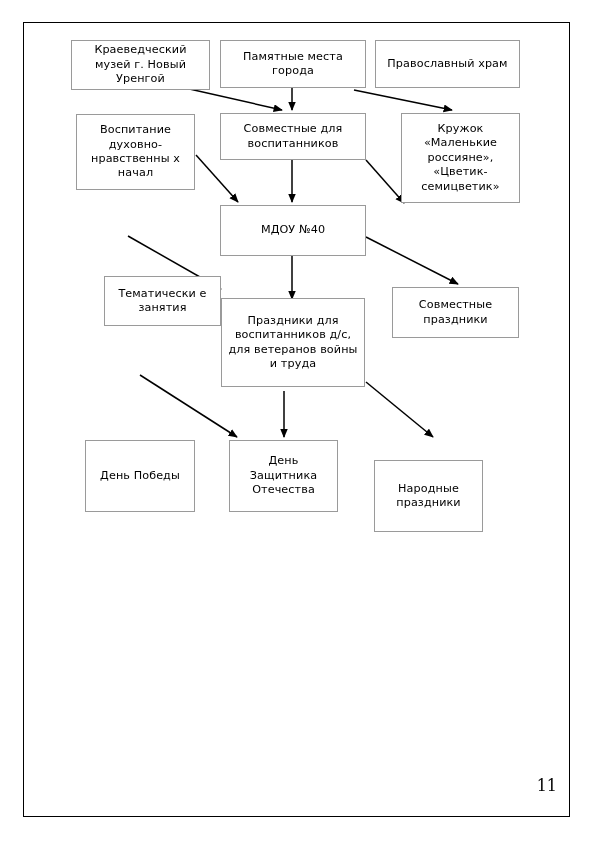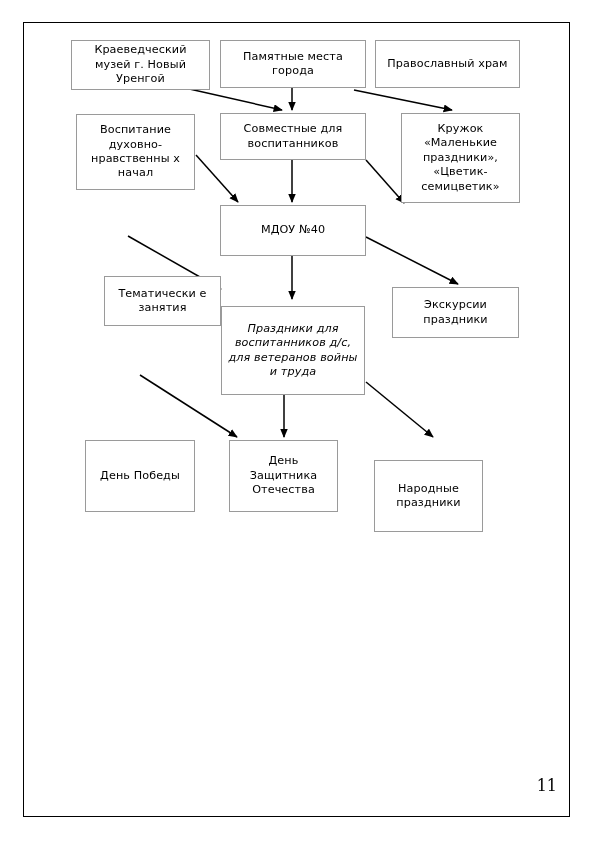--- a/index.html
+++ b/index.html
@@ -112,33 +112,33 @@
         <div class="node" style="left: 375px; top: 40px; width: 145px; height: 48px; border-color: rgb(154, 154, 154);">
           <span>Православный храм</span>
         </div>
         <div class="node" style="left: 76px; top: 114px; width: 119px; height: 76px; border-color: rgb(154, 154, 154);">
           <span>Воспитание духовно-нравственны х начал</span>
         </div>
         <div class="node" style="left: 220px; top: 113px; width: 146px; height: 47px; border-color: rgb(154, 154, 154);">
           <span>Совместные для воспитанников</span>
         </div>
         <div class="node" style="left: 401px; top: 113px; width: 119px; height: 90px; border-color: rgb(154, 154, 154);">
-          <span>Кружок «Маленькие праздники», «Цветик-семицветик»</span>
+          <span>Кружок «Маленькие россияне», «Цветик-семицветик»</span>
         </div>
         <div class="node" style="left: 220px; top: 205px; width: 146px; height: 51px; border-color: rgb(154, 154, 154);">
           <span>МДОУ №40</span>
         </div>
         <div class="node" style="left: 77px; top: 276px; width: 117px; height: 50px; border-color: rgb(154, 154, 154); margin-left: 27px;">
           <span>Тематически е занятия</span>
         </div>
-        <div class="node" style="left: 221px; top: 306px; width: 144px; height: 89px; border-color: rgb(154, 154, 154); font-style: italic;">
+        <div class="node" style="left: 221px; top: 298px; width: 144px; height: 89px; border-color: rgb(154, 154, 154);">
           <span>Праздники для воспитанников д/с, для ветеранов войны и труда</span>
         </div>
         <div class="node" style="left: 392px; top: 287px; width: 127px; height: 51px; border-color: rgb(154, 154, 154);">
-          <span>Экскурсии праздники</span>
+          <span>Совместные праздники</span>
         </div>
         <div class="node" style="left: 85px; top: 440px; width: 110px; height: 72px; border-color: rgb(154, 154, 154);">
           <span>День Победы</span>
         </div>
         <div class="node" style="left: 229px; top: 440px; width: 109px; height: 72px; border-color: rgb(154, 154, 154);">
           <span>День Защитника Отечества</span>
         </div>
         <div class="node" style="left: 374px; top: 440px; width: 109px; height: 72px; border-color: rgb(154, 154, 154); margin-top: 20px;">
           <span>Народные праздники</span>
         </div>

